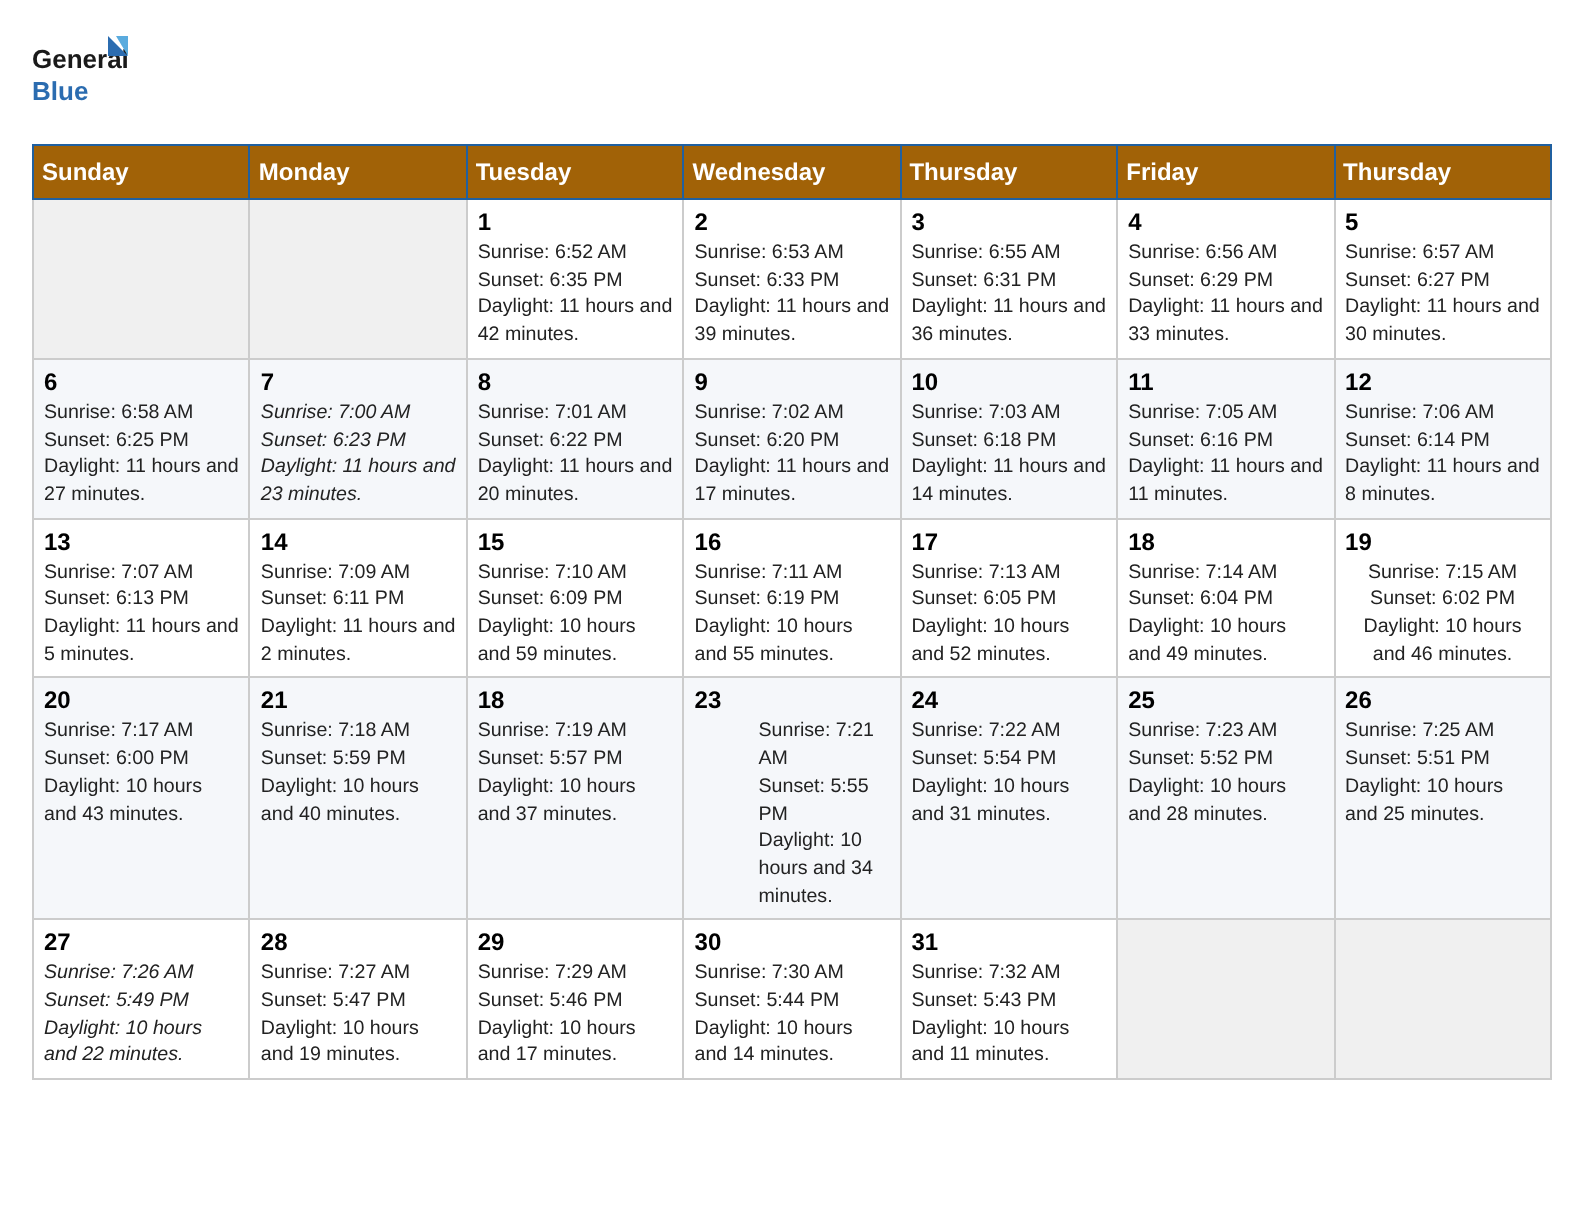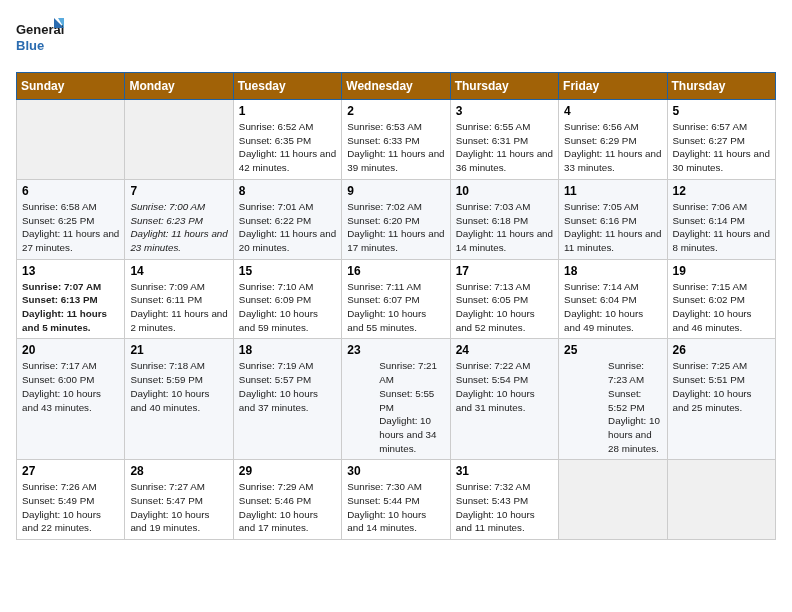--- a/index.html
+++ b/index.html
@@ -180,57 +180,57 @@
         <td>
           <span class="day-num">12</span>
           <div class="day-info" style="white-space: pre-line;">Sunrise: 7:06 AM
 Sunset: 6:14 PM
 Daylight: 11 hours and 8 minutes.</div>
         </td>
       </tr>
       <tr>
         <td>
           <span class="day-num">13</span>
-          <div class="day-info" style="white-space: pre-line; font-weight: bold;">Sunrise: 7:07 AM
+          <div class="day-info" style="white-space: pre-line;">Sunrise: 7:07 AM
 Sunset: 6:13 PM
 Daylight: 11 hours and 5 minutes.</div>
         </td>
         <td>
           <span class="day-num">14</span>
           <div class="day-info" style="white-space: pre-line;">Sunrise: 7:09 AM
 Sunset: 6:11 PM
 Daylight: 11 hours and 2 minutes.</div>
         </td>
         <td>
           <span class="day-num">15</span>
           <div class="day-info" style="white-space: pre-line;">Sunrise: 7:10 AM
 Sunset: 6:09 PM
 Daylight: 10 hours and 59 minutes.</div>
         </td>
         <td>
           <span class="day-num">16</span>
           <div class="day-info" style="white-space: pre-line;">Sunrise: 7:11 AM
-Sunset: 6:07 PM
+Sunset: 6:19 PM
 Daylight: 10 hours and 55 minutes.</div>
         </td>
         <td>
           <span class="day-num">17</span>
           <div class="day-info" style="white-space: pre-line;">Sunrise: 7:13 AM
 Sunset: 6:05 PM
 Daylight: 10 hours and 52 minutes.</div>
         </td>
         <td>
           <span class="day-num">18</span>
           <div class="day-info" style="white-space: pre-line;">Sunrise: 7:14 AM
 Sunset: 6:04 PM
 Daylight: 10 hours and 49 minutes.</div>
         </td>
         <td>
           <span class="day-num">19</span>
-          <div class="day-info" style="white-space: pre-line;">Sunrise: 7:15 AM
+          <div class="day-info" style="white-space: pre-line; text-align: center;">Sunrise: 7:15 AM
 Sunset: 6:02 PM
 Daylight: 10 hours and 46 minutes.</div>
         </td>
       </tr>
       <tr>
         <td>
           <span class="day-num">20</span>
           <div class="day-info" style="white-space: pre-line;">Sunrise: 7:17 AM
 Sunset: 6:00 PM
 Daylight: 10 hours and 43 minutes.</div>
@@ -254,35 +254,35 @@
 Daylight: 10 hours and 34 minutes.</div>
         </td>
         <td>
           <span class="day-num">24</span>
           <div class="day-info" style="white-space: pre-line;">Sunrise: 7:22 AM
 Sunset: 5:54 PM
 Daylight: 10 hours and 31 minutes.</div>
         </td>
         <td>
           <span class="day-num">25</span>
-          <div class="day-info" style="white-space: pre-line; margin-left: 44px;">Sunrise: 7:23 AM
+          <div class="day-info" style="white-space: pre-line;">Sunrise: 7:23 AM
 Sunset: 5:52 PM
 Daylight: 10 hours and 28 minutes.</div>
         </td>
         <td>
           <span class="day-num">26</span>
           <div class="day-info" style="white-space: pre-line;">Sunrise: 7:25 AM
 Sunset: 5:51 PM
 Daylight: 10 hours and 25 minutes.</div>
         </td>
       </tr>
       <tr>
         <td>
           <span class="day-num">27</span>
-          <div class="day-info" style="white-space: pre-line;">Sunrise: 7:26 AM
+          <div class="day-info" style="white-space: pre-line; font-style: italic;">Sunrise: 7:26 AM
 Sunset: 5:49 PM
 Daylight: 10 hours and 22 minutes.</div>
         </td>
         <td>
           <span class="day-num">28</span>
           <div class="day-info" style="white-space: pre-line;">Sunrise: 7:27 AM
 Sunset: 5:47 PM
 Daylight: 10 hours and 19 minutes.</div>
         </td>
         <td>

